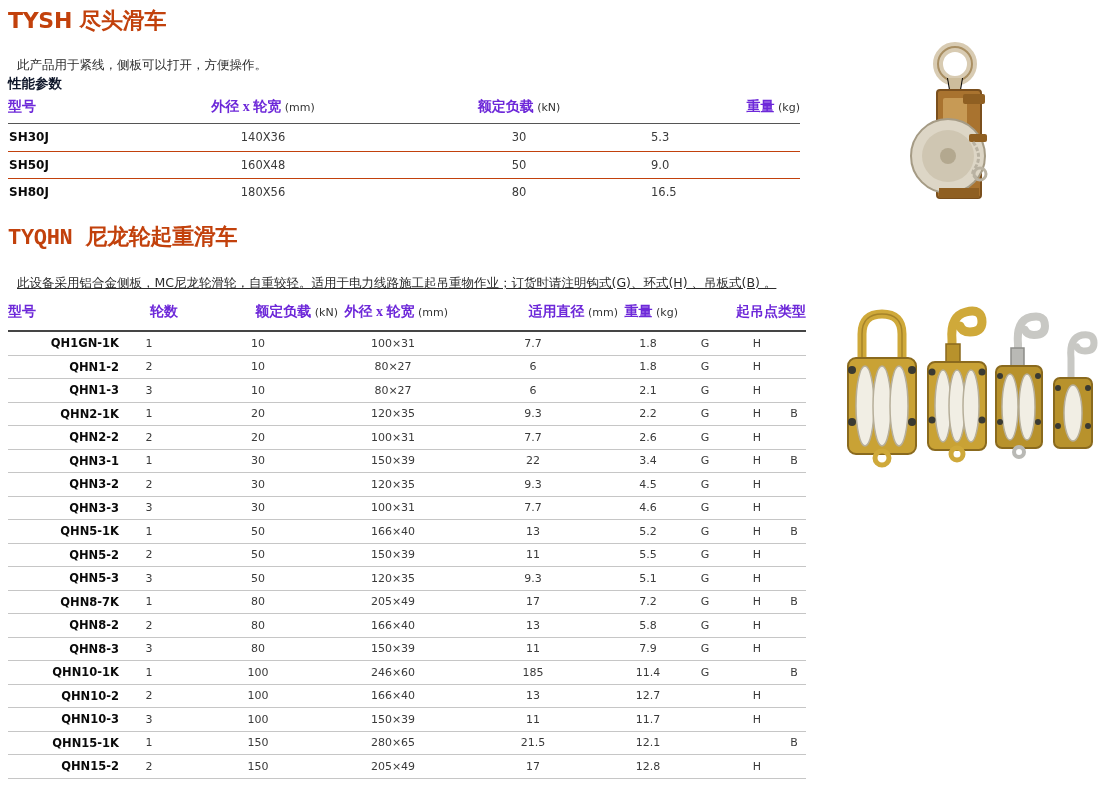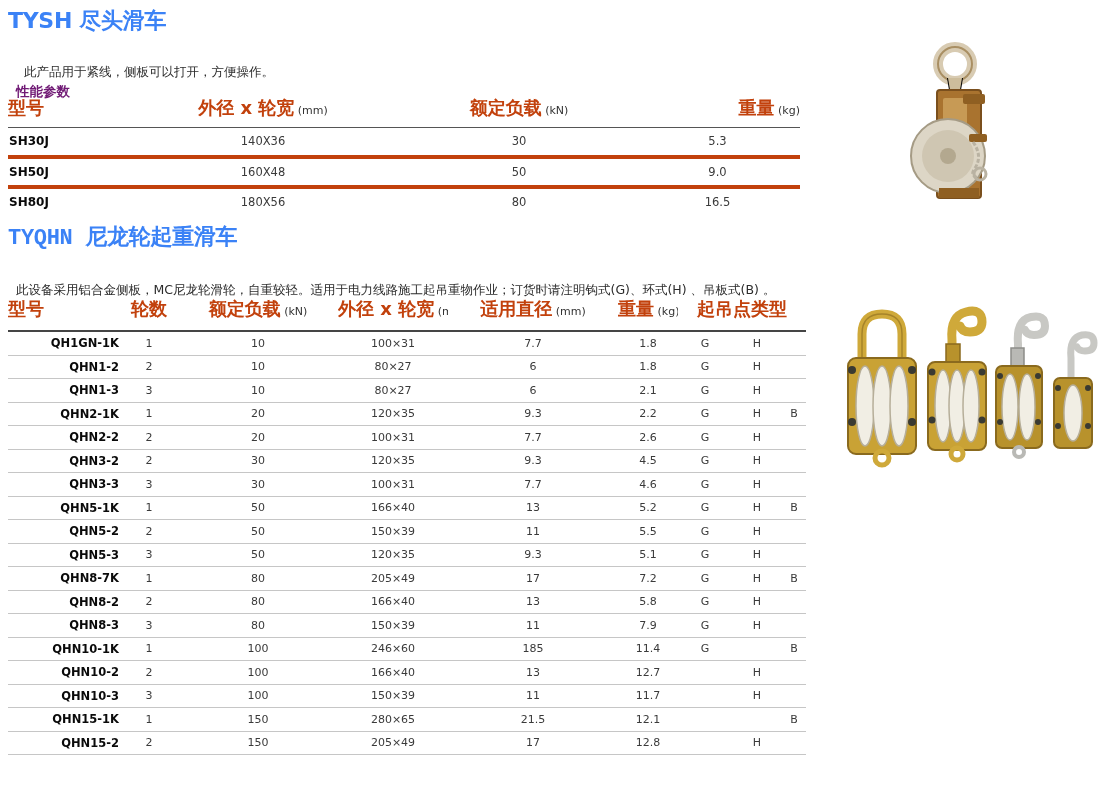--- a/index.html
+++ b/index.html
@@ -3,55 +3,56 @@
 <meta charset="utf-8">
 <style>
   html,body{margin:0;padding:0;background:#ffffff;}
   body{
     width:1100px;height:791px;position:relative;overflow:hidden;
     font-family:"DejaVu Sans","Liberation Sans",sans-serif;color:#222;
     -webkit-font-smoothing:antialiased;
   }
   .abs{position:absolute;}
   .sec-title{
-    font-size:22px;font-weight:bold;color:#3b82f6;margin:0;line-height:1.15;
+    font-size:22px;font-weight:bold;color:#c2410c;margin:0;line-height:1.15;
     letter-spacing:-0.3px;white-space:nowrap;
   }
   .sec-desc{
-    font-size:12.5px;color:#2b2b2b;margin:16px;white-space:nowrap;line-height:1.3;
+    font-size:12.5px;color:#2b2b2b;margin:9px;white-space:nowrap;line-height:1.3;
   }
   .params-heading{
-    font-size:13.5px;font-weight:bold;color:#701a75;margin:8px;white-space:nowrap;
+    font-size:13.5px;font-weight:bold;color:#0f172a;margin:0;white-space:nowrap;
   }
   table{border-collapse:collapse;table-layout:fixed;}
   th,td{overflow:hidden;white-space:nowrap;}
-  th .hl{font-weight:bold;color:#c2410c;font-size:18px;}
+  th .hl{font-weight:bold;color:#6d28d9;font-size:14px;font-family:Liberation Serif, serif;}
   th .hu{font-weight:normal;color:#333;font-size:11px;}
   
   #table1{width:792px;}
   #table1 thead th{
     vertical-align:bottom;padding:0 0 7px 0;height:20px;
     border-bottom:1.5px solid #555;
   }
   #table1 tbody td{
-    height:24.5px;border-bottom:4px solid #c2410c;
+    height:24.5px;border-bottom:1px solid #c2410c;
     font-size:11.5px;color:#3a3a3a;
   }
   #table1 tbody tr:last-child td{border-bottom:none;}
   #table1 th:nth-child(1),#table1 td:nth-child(1){text-align:left;}
   #table1 td:nth-child(1){font-weight:bold;color:#0a0a0a;font-size:12px;}
   #table1 th:nth-child(2),#table1 td:nth-child(2){text-align:center;}
   #table1 th:nth-child(3),#table1 td:nth-child(3){text-align:center;}
   #table1 th:nth-child(4){text-align:right;}
-  #table1 td:nth-child(4){text-align:center;padding-right:16px;}
+  #table1 td:nth-child(4){text-align:left;padding-right:16px;}
   
   #table2{width:798px;}
   #table2 thead th{
     vertical-align:bottom;padding:0 0 9px 0;height:24px;
     border-bottom:2px solid #454545;
+    text-align:right;
   }
   #table2 tbody td{
     height:20.5px;border-bottom:1px solid #c6c6c6;
     font-size:11px;color:#3a3a3a;
   }
   #table2 th:nth-child(1),#table2 td:nth-child(1){text-align:right;}
   #table2 td:nth-child(1){font-weight:bold;color:#0a0a0a;font-size:11.5px;}
   #table2 th,#table2 td{text-align:center;}
   #table2 th:first-child{text-align:left;}
   .photo{position:absolute;}
@@ -122,21 +123,21 @@
 
       <rect x="66" y="96" width="18" height="8" rx="2" fill="#8f5f22"></rect>
       <path d="M70 104 q10 14 2 26 q-6 8 4 10" fill="none" stroke="#b9b2a2" stroke-width="3" stroke-dasharray="4 2"></path>
       <circle cx="77" cy="136" r="6" fill="none" stroke="#b9b2a2" stroke-width="3"></circle>
       <rect x="36" y="150" width="40" height="10" fill="#8f5f22"></rect>
     </svg>
   </div>
 
   <h1 class="sec-title abs" style="left:8px;top:226px;font-family:Liberation Mono, monospace;">TYQHN 尼龙轮起重滑车</h1>
 
-  <p class="sec-desc abs" style="left:0;top:266px;">此设备采用铝合金侧板，MC尼龙轮滑轮，自重较轻。适用于电力线路施工起吊重物作业；订货时请注明钩式(G)、环式(H) 、吊板式(B) 。</p>
+  <p class="sec-desc abs" style="left:8px;top:266px;text-decoration:underline;">此设备采用铝合金侧板，MC尼龙轮滑轮，自重较轻。适用于电力线路施工起吊重物作业；订货时请注明钩式(G)、环式(H) 、吊板式(B) 。</p>
 
   <table id="table2" class="abs" style="left:8px;top:297px;">
     <colgroup>
       <col style="width:112px">
         <col style="width:58px">
         <col style="width:160px">
       <col style="width:110px">
         <col style="width:170px">
         <col style="width:60px">
       <col style="width:54px">
@@ -204,20 +205,31 @@
           <td>2</td>
           <td>20</td>
           <td>100×31</td>
           <td>7.7</td>
           <td>2.6</td>
           <td>G</td>
           <td>H</td>
           <td></td>
         </tr>
         <tr>
+          <td>QHN3-1</td>
+          <td>1</td>
+          <td>30</td>
+          <td>150×39</td>
+          <td>22</td>
+          <td>3.4</td>
+          <td>G</td>
+          <td>H</td>
+          <td>B</td>
+        </tr>
+        <tr>
           <td>QHN3-2</td>
           <td>2</td>
           <td>30</td>
           <td>120×35</td>
           <td>9.3</td>
           <td>4.5</td>
           <td>G</td>
           <td>H</td>
           <td></td>
         </tr>

